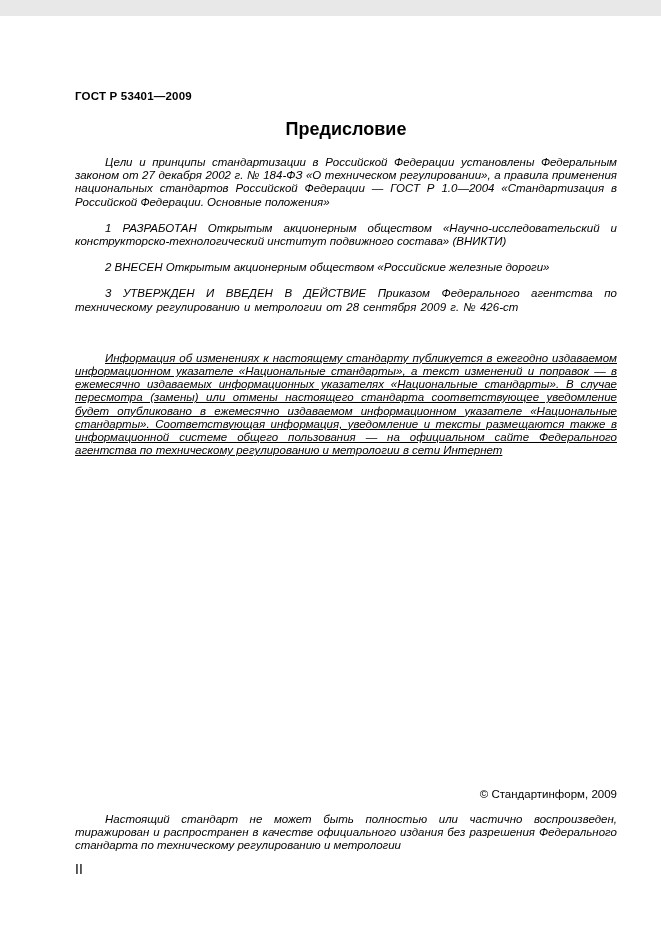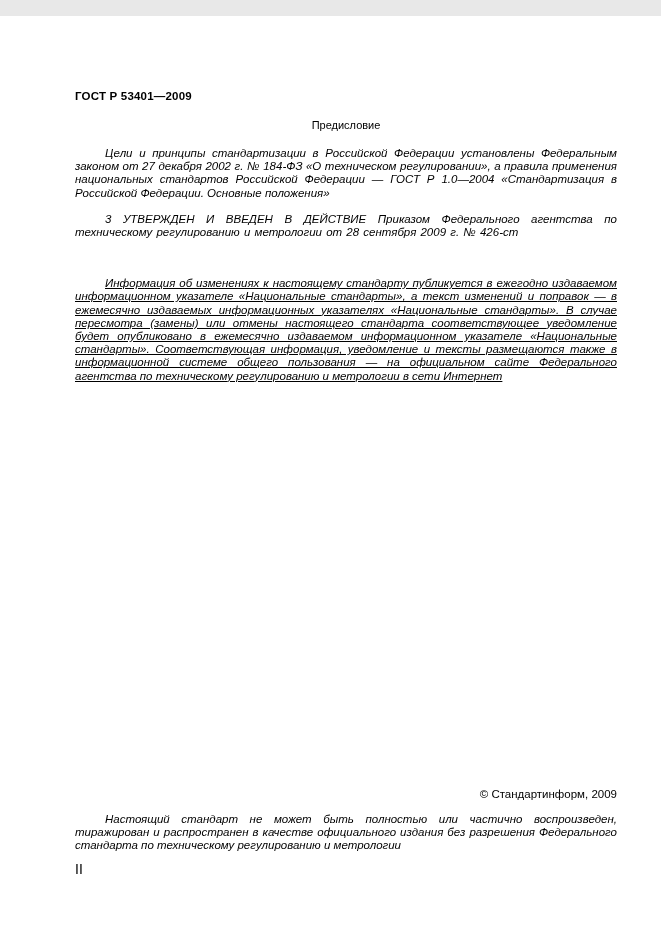--- a/index.html
+++ b/index.html
@@ -18,22 +18,22 @@
     font-family: "Liberation Sans", sans-serif;
     color: #000000;
     overflow: hidden;
   }
   .doc-code {
     font-size: 11.5px;
     font-weight: bold;
     letter-spacing: 0.2px;
   }
   .title {
-    font-size: 11px;
-    font-weight: normal;
+    font-size: 18px;
+    font-weight: bold;
     text-align: center;
     margin: 17px 0 0 0;
   }
   .para {
     font-size: 11.5px;
     line-height: 13.2px;
     text-align: justify;
     margin: 0;
     font-style: italic;
   }
@@ -78,21 +78,23 @@
 
 <div class="page">
 
   <div class="doc-code">ГОСТ Р 53401—2009</div>
 
   <h1 class="title">Предисловие</h1>
 
   <p class="para indent intro">Цели и принципы стандартизации в Российской Федерации установлены Федеральным законом от 27 декабря 2002 г. № 184-ФЗ «О техническом регулировании», а правила применения национальных стандартов Российской Федерации — ГОСТ Р 1.0—2004 «Стандартизация в Российской Федерации. Основные положения»</p>
 
 
+  <p class="para indent item">1 РАЗРАБОТАН Открытым акционерным обществом «Научно-исследовательский и конструкторско-технологический институт подвижного состава» (ВНИКТИ)</p>
 
+  <p class="para indent item">2 ВНЕСЕН Открытым акционерным обществом «Российские железные дороги»</p>
 
   <p class="para indent item item-spaced">3 УТВЕРЖДЕН И ВВЕДЕН В ДЕЙСТВИЕ Приказом Федерального агентства по техническому регулированию и метрологии от 28 сентября 2009 г. № 426-ст</p>
 
 
   <p class="para indent notice">Информация об изменениях к настоящему стандарту публикуется в ежегодно издаваемом информационном указателе «Национальные стандарты», а текст изменений и поправок — в ежемесячно издаваемых информационных указателях «Национальные стандарты». В случае пересмотра (замены) или отмены настоящего стандарта соответствующее уведомление будет опубликовано в ежемесячно издаваемом информационном указателе «Национальные стандарты». Соответствующая информация, уведомление и тексты размещаются также в информационной системе общего пользования — на официальном сайте Федерального агентства по техническому регулированию и метрологии в сети Интернет</p>
 
   <div class="copyright">©  Стандартинформ, 2009</div>
 
   <p class="para indent footer-note">Настоящий стандарт не может быть полностью или частично воспроизведен, тиражирован и распространен в качестве официального издания без разрешения Федерального стандарта по техническому регулированию и метрологии</p>
 

